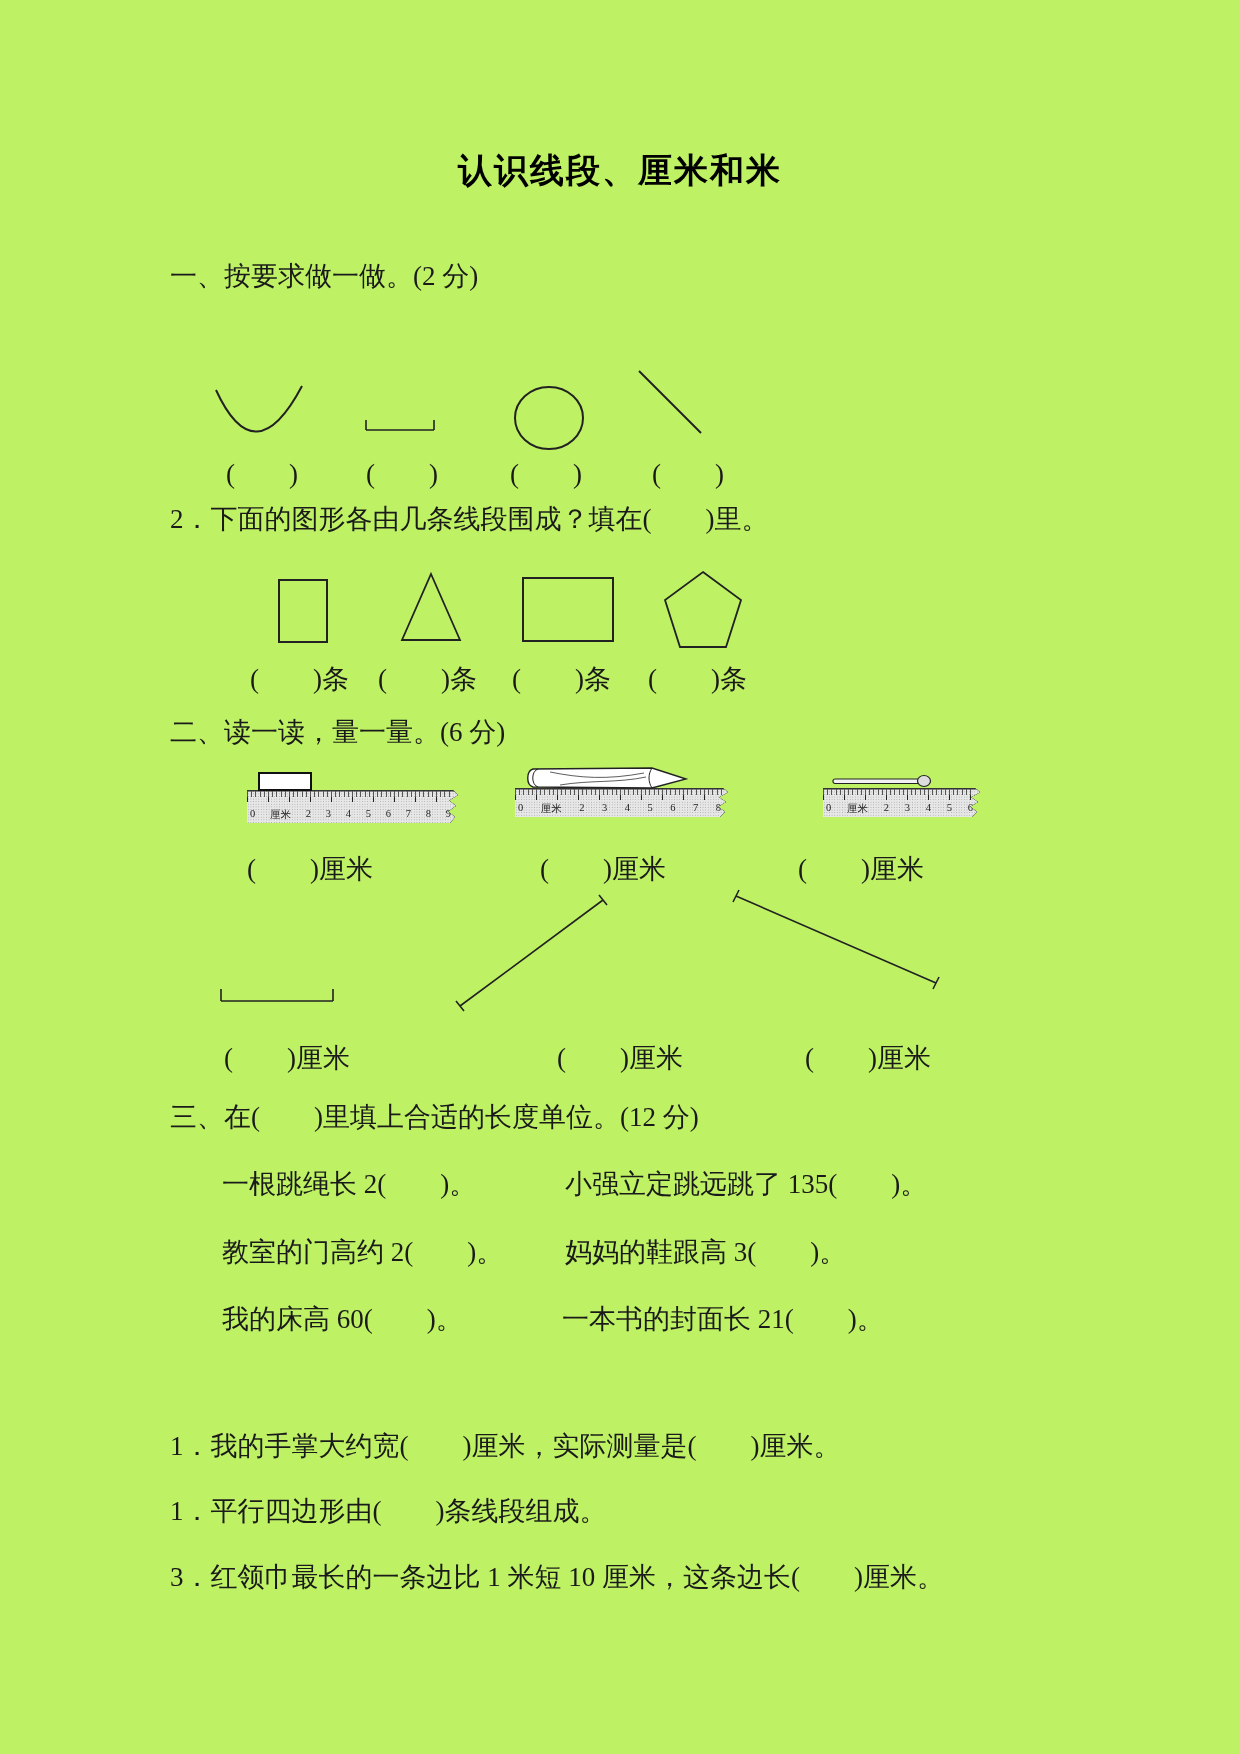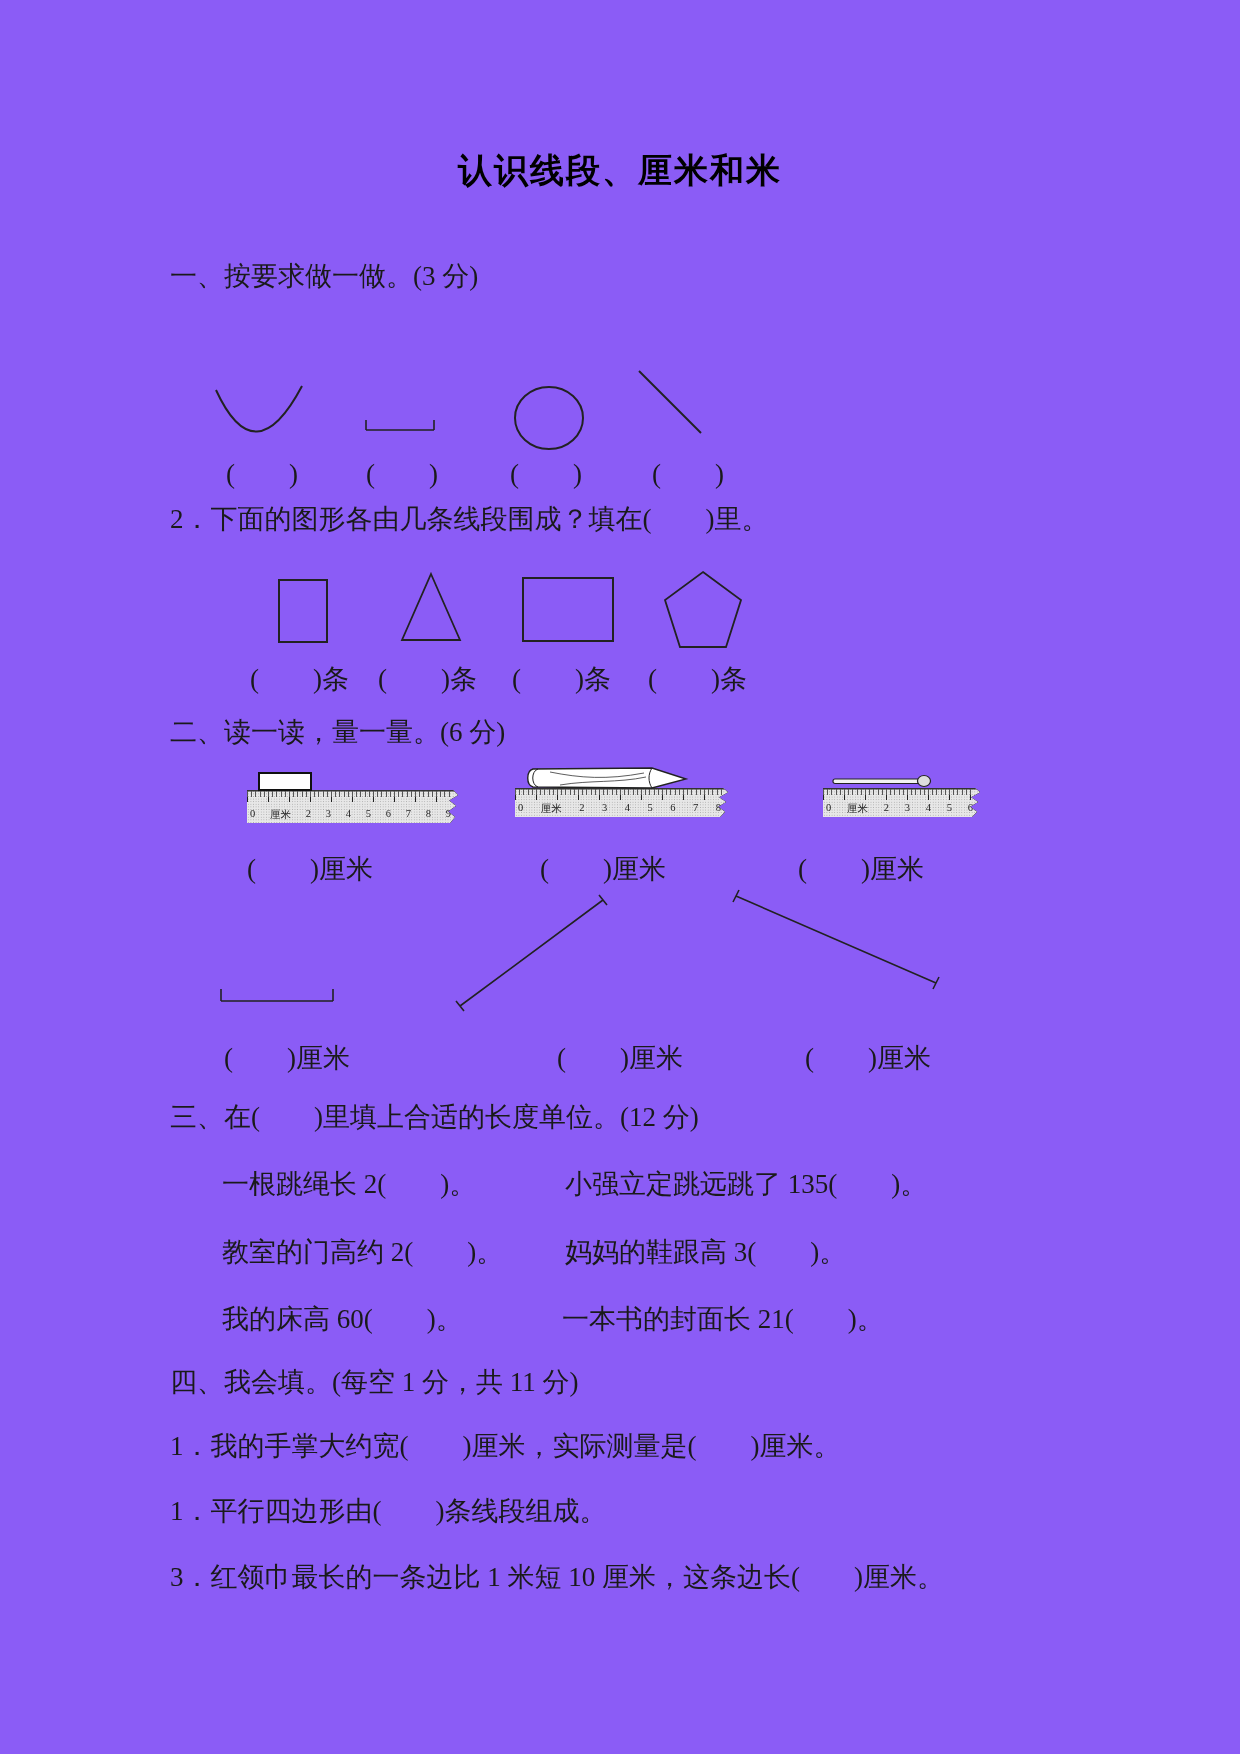--- a/index.html
+++ b/index.html
@@ -2,21 +2,21 @@
 <html><head>
 <meta charset="utf-8">
 <style>
   * { margin: 0; padding: 0; box-sizing: border-box; }
   html,body { background: #ffffff; }
   body { font-family: "Liberation Serif", "DejaVu Serif", serif; color: #1a1a1a; }
   .page {
     position: relative;
     width: 1240px; height: 1754px;
     margin: 0 auto;
-    background: #8b5cf6;
+    background: #bef264;
     overflow: hidden;
   }
   .abs { position: absolute; }
   .txt { font-size: 27px; line-height: 1.25; white-space: nowrap; }
   .title {
     position: absolute; top: 148px; left: 0; width: 100%;
     text-align: center;
     font-family: "Liberation Sans", "DejaVu Sans", sans-serif;
     font-weight: 900; font-size: 34px; letter-spacing: 2px; color: #000;
   }
@@ -45,21 +45,21 @@
   .eraser { position: absolute; background: #fff; border: 2.5px solid #101010; }
   .slot { position: absolute; font-size: 27px; white-space: nowrap; }
 </style>
 </head>
 <body>
 
 <div class="page">
 
   <div class="title">认识线段、厘米和米</div>
 
-  <div class="abs txt" style="left:170px; top:260px;">一、按要求做一做。(3 分)</div>
+  <div class="abs txt" style="left:170px; top:260px;">一、按要求做一做。(2 分)</div>
 
   <svg class="abs" style="left:213px; top:383px;" width="92" height="68" viewBox="0 0 92 68">
     <path class="shape" d="M 3,7 Q 42,92 89,3" stroke-width="2"></path>
   </svg>
   <svg class="abs" style="left:364px; top:416px;" width="72" height="18" viewBox="0 0 72 18">
     <path class="shape" d="M 2,14 L 70,14 M 2,14 L 2,4 M 70,14 L 70,4" stroke-width="1.6"></path>
   </svg>
   <svg class="abs" style="left:512px; top:384px;" width="74" height="68" viewBox="0 0 74 68">
     <ellipse class="shape" cx="37" cy="34" rx="34" ry="31" stroke-width="2"></ellipse>
   </svg>
@@ -178,18 +178,17 @@
 
   <div class="abs txt" style="left:170px; top:1101px;">三、在(　　)里填上合适的长度单位。(12 分)</div>
 
   <div class="abs txt" style="left:222px; top:1168px;">一根跳绳长 2(　　)。</div>
   <div class="abs txt" style="left:565px; top:1168px;">小强立定跳远跳了 135(　　)。</div>
   <div class="abs txt" style="left:222px; top:1236px;">教室的门高约 2(　　)。</div>
   <div class="abs txt" style="left:565px; top:1236px;">妈妈的鞋跟高 3(　　)。</div>
   <div class="abs txt" style="left:222px; top:1303px;">我的床高 60(　　)。</div>
   <div class="abs txt" style="left:562px; top:1303px;text-align:right;">一本书的封面长 21(　　)。</div>
 
-  <div class="abs txt" style="left:170px; top:1366px;">四、我会填。(每空 1 分，共 11 分)</div>
   <div class="abs txt" style="left:170px; top:1430px;">1．我的手掌大约宽(　　)厘米，实际测量是(　　)厘米。</div>
   <div class="abs txt" style="left:170px; top:1495px;">1．平行四边形由(　　)条线段组成。</div>
   <div class="abs txt" style="left:170px; top:1561px;">3．红领巾最长的一条边比 1 米短 10 厘米，这条边长(　　)厘米。</div>
 
 </div>
 
 </body></html>

